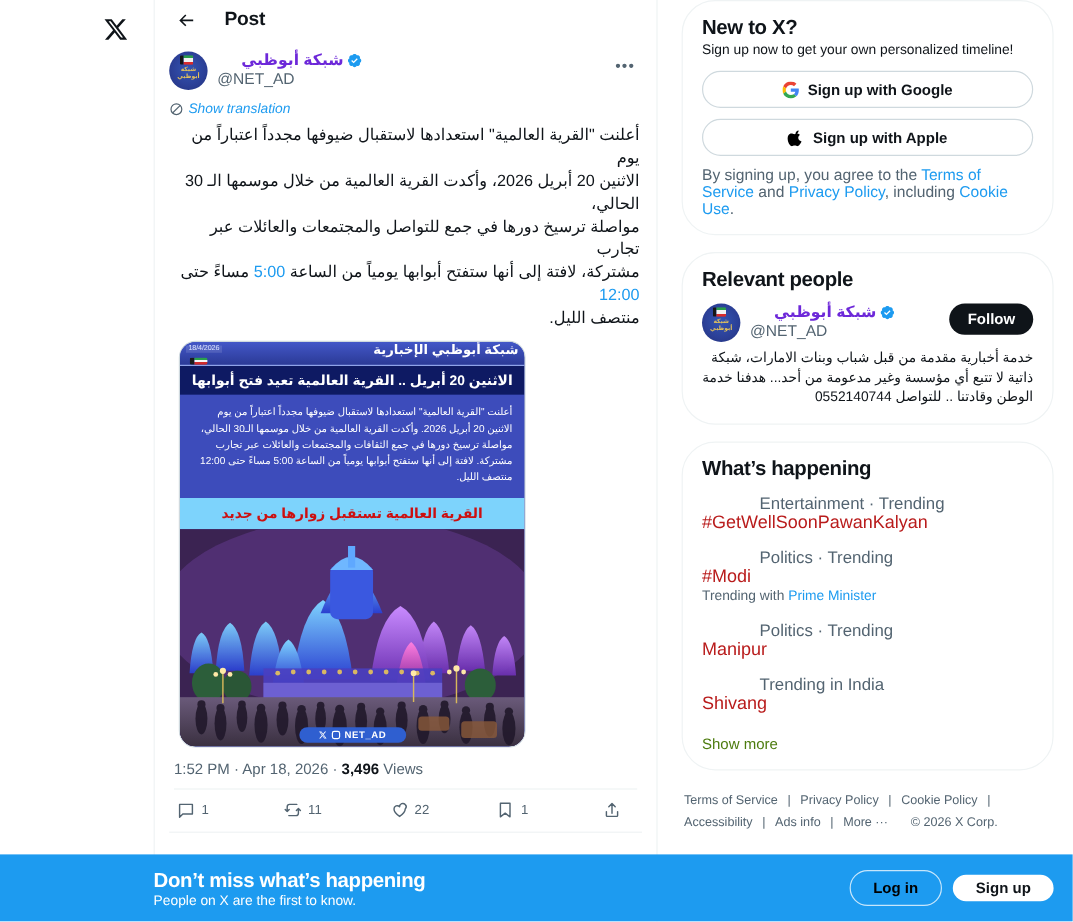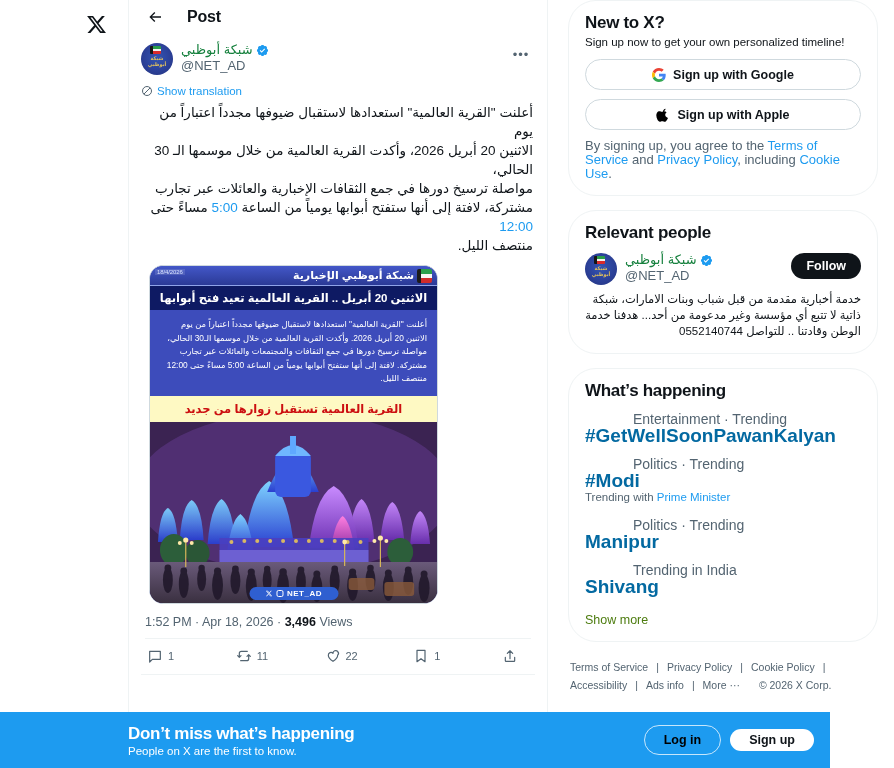--- a/index.html
+++ b/index.html
@@ -33,51 +33,51 @@
   .avatar { width: 32px; height: 32px; border-radius: 50%; flex: 0 0 32px; position: relative;
             background: radial-gradient(circle at 50% 45%, #3355b4 0%, #2b3f96 60%, #22317a 100%);
             overflow: hidden; }
   .avatar .av-flag { position: absolute; left: 9px; top: 3px; width: 11px; height: 8px;
             background: linear-gradient(to bottom, #2a9d4a 0 33%, #f2f2f2 33% 66%, #d92b2b 66% 100%);
             border-left: 3px solid #151515; border-radius: 1px; }
   .avatar .av-txt { position: absolute; left: 0; right: 0; top: 12px; text-align: center;
             font-size: 5px; line-height: 6px; color: #e6c45a; font-weight: 700; }
   .nm-wrap { flex: 1; min-width: 0; line-height: 1.15; }
   .nm-line { display: flex; align-items: center; gap: 3px; }
-  .disp-name { font-size: 13px; font-weight: 400; color: #15803d; direction: rtl; }
+  .disp-name { font-size: 13px; font-weight: 700; color: #6d28d9; direction: rtl; margin-left: 20px; }
   .vbadge { width: 13px; height: 13px; flex: 0 0 13px; }
   .handle { font-size: 13px; color: #536471; margin-top: 1px; }
   .more-dots { width: 28px; height: 22px; display: flex; align-items: center; justify-content: center;
                color: #536471; font-size: 13px; letter-spacing: 1px; cursor: pointer; }
 
-  .translate-row { display: flex; align-items: flex-end; gap: 4px; margin: 10px 0 6px 0; cursor: pointer; }
+  .translate-row { display: flex; align-items: flex-end; gap: 4px; margin: 10px 0 6px 0; cursor: pointer; font-style: italic; }
   .translate-row svg { width: 12px; height: 12px; }
   .translate-row span { font-size: 11.5px; color: #1d9bf0; font-weight: 400; }
 
   .tw-text { direction: rtl; text-align: right; font-size: 13.5px; line-height: 19px;
              color: #0f1419; padding: 0 2px 0 0; }
   .tw-text .lnk { color: #1d9bf0; }
 
   
   .imgcard { margin: 10px 8px 0 8px; border: 1px solid #cfd9de; border-radius: 14px;
              overflow: hidden; width: 289px; background: #3a49b4; }
   .ic-head { height: 20px; background: linear-gradient(to bottom, #4357c8, #2b3a96);
-             display: flex; align-items: center; justify-content: flex-end; padding: 0 5px;
-             border-bottom: 1px solid #8fa3e8; position: relative; }
+             display: flex; justify-content: flex-end; padding: 0 5px;
+             border-bottom: 1px solid #8fa3e8; position: relative; flex-direction: column; }
   .ic-head-title { color: #fff; font-size: 11px; font-weight: 700; direction: rtl; letter-spacing: -0.2px; }
   .ic-logo { width: 15px; height: 14px; margin-left: 3px; position: relative; border-radius: 2px;
              background: linear-gradient(to bottom, #2aa04d 0 33%, #f6f6f6 33% 66%, #d02b2b 66% 100%);
              border-left: 4px solid #1b1b1b; }
   .ic-date { position: absolute; left: 5px; top: 3px; font-size: 6px; color: #d9e2ff;
              background: rgba(255,255,255,0.12); padding: 0 2px; letter-spacing: -0.1px; }
   .ic-sub { background: #0e1a63; color: #fff; font-size: 11.5px; font-weight: 700;
             direction: rtl; text-align: center; padding: 5px 6px; letter-spacing: -0.2px; }
   .ic-body { background: #3d4cbb; color: #fff; direction: rtl; text-align: right;
              font-size: 8.4px; line-height: 13.5px; padding: 8px 10px 10px 10px; }
-  .ic-yellow { background: #fef9c3; color: #cc0f10; font-weight: 700; font-size: 11.5px;
+  .ic-yellow { background: #7dd3fc; color: #cc0f10; font-weight: 700; font-size: 11.5px;
                direction: rtl; text-align: center; padding: 6px 6px; letter-spacing: -0.2px; }
   .ic-photo { position: relative; height: 181px; overflow: hidden;
               background: linear-gradient(to bottom, #4a2a66 0%, #5b2f78 22%, #6b3a86 45%, #503060 70%, #3a2840 100%); }
   .ic-photo .sky { position: absolute; inset: 0;
               background: radial-gradient(ellipse at 50% 35%, rgba(120,80,190,.55), rgba(40,20,60,.1) 70%); }
   .pill { position: absolute; left: 50%; transform: translateX(-50%); bottom: 3px;
           background: #2f5fd0; color: #fff; font-size: 8px; font-weight: 700; letter-spacing: 0.5px;
           padding: 2px 16px; border-radius: 9px; display: flex; align-items: center; gap: 4px; }
   .pill svg { width: 7px; height: 7px; fill: #fff; }
   .pill .igsq { width: 7px; height: 7px; border: 1.2px solid #fff; border-radius: 2px; }
@@ -114,33 +114,33 @@
            font-size: 5px; line-height: 6px; color: #e6c45a; font-weight: 700; }
   .rp-mid { flex: 1; min-width: 0; line-height: 1.15; }
   .follow-btn { background: #0f1419; color: #fff; font-size: 12.5px; font-weight: 700;
                 border-radius: 16px; padding: 6px 15px; cursor: pointer; border: none; align-self: flex-start; }
   .rp-bio { direction: rtl; text-align: right; font-size: 11.5px; line-height: 16px;
             color: #0f1419; margin-top: 6px; }
 
   .trend { margin-top: 13px; }
   .trend:first-of-type { margin-top: 11px; }
   .t-cat { font-size: 14px; color: #536471; line-height: 15px; margin-left: 48px; }
-  .t-name { font-size: 19px; font-weight: 700; color: #0369a1; line-height: 17px; }
+  .t-name { font-size: 15px; font-weight: 400; color: #b91c1c; line-height: 17px; }
   .t-with { font-size: 11.5px; color: #536471; line-height: 16px; }
   .t-with a { color: #1d9bf0; text-decoration: none; }
   .showmore { font-size: 12.5px; color: #4d7c0f; margin-top: 18px; cursor: pointer; }
 
   .footer { padding: 2px 0 0 2px; }
   .footer .frow { display: flex; flex-wrap: wrap; align-items: center; gap: 0; }
   .footer a, .footer span { font-size: 10.5px; color: #536471; text-decoration: none; line-height: 18px; }
   .footer a { cursor: pointer; }
   .sep { margin: 0 8px; color: #c8d0d4; }
 
   
-  .banner { position: absolute; left: 0; bottom: 0; width: 830px; height: 56px; background: #1d9bf0;
+  .banner { position: absolute; left: 0; bottom: 0; width: 894px; height: 56px; background: #1d9bf0;
             display: flex; align-items: center; }
   .banner-inner { display: flex; align-items: center; width: 894px; padding: 0 16px 0 128px; }
   .b-text { flex: 1; }
   .b-title { color: #fff; font-size: 17px; font-weight: 800; letter-spacing: -0.3px; }
   .b-sub { color: #fff; font-size: 11.5px; margin-top: 1px; }
   .b-btns { display: flex; align-items: center; gap: 9px; }
   .b-login { border: 1px solid rgba(255,255,255,.75); color: #000000; background: transparent;
              font-size: 12.5px; font-weight: 700; border-radius: 16px; padding: 7px 19px; cursor: pointer; }
   .b-signup { border: none; color: #0f1419; background: #fff; font-size: 12.5px; font-weight: 700;
               border-radius: 16px; padding: 4px 19px; cursor: pointer; }
@@ -192,21 +192,21 @@
         <svg viewBox="0 0 24 24" fill="none" stroke="#536471" stroke-width="2">
             <circle cx="12" cy="12" r="9"></circle>
             <line x1="5.6" y1="18.4" x2="18.4" y2="5.6"></line>
           </svg>
         <span>Show translation</span>
       </div>
 
       <div class="tw-text">
         <div>أعلنت "القرية العالمية" استعدادها لاستقبال ضيوفها مجدداً اعتباراً من يوم</div>
         <div>الاثنين 20 أبريل 2026، وأكدت القرية العالمية من خلال موسمها الـ 30 الحالي،</div>
-        <div>مواصلة ترسيخ دورها في جمع الثقافات الإخبارية والعائلات عبر تجارب</div>
+        <div>مواصلة ترسيخ دورها في جمع للتواصل والمجتمعات والعائلات عبر تجارب</div>
         <div><span>مشتركة، لافتة إلى أنها ستفتح أبوابها يومياً من الساعة </span><span class="lnk">5:00</span><span> مساءً حتى </span><span class="lnk">12:00</span></div>
         <div>منتصف الليل.</div>
       </div>
 
       <div class="imgcard">
         <div class="ic-head">
           <span class="ic-date">18/4/2026</span>
           <span class="ic-head-title">شبكة أبوظبي الإخبارية</span>
           <span class="ic-logo"></span>
         </div>

